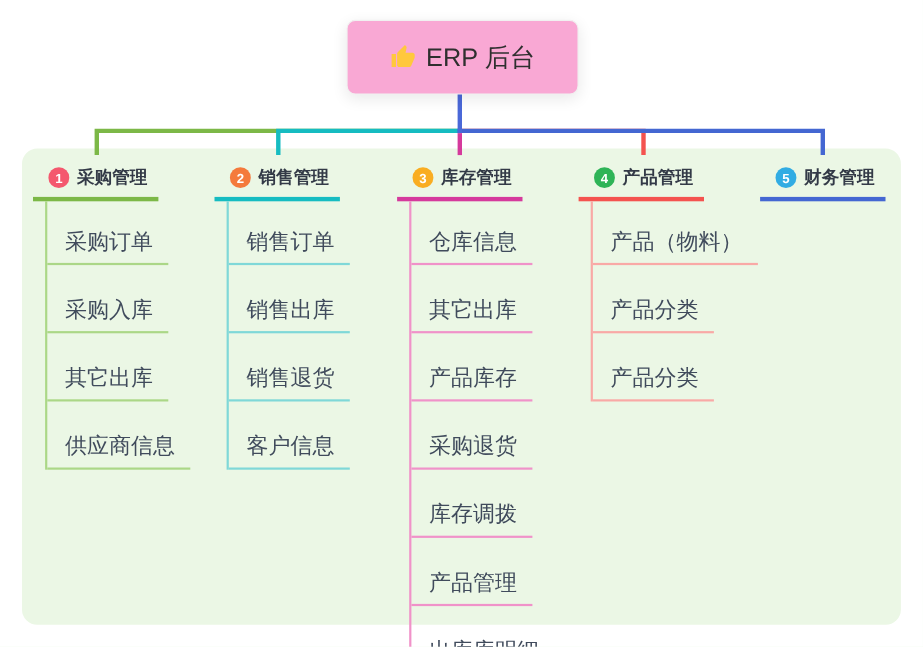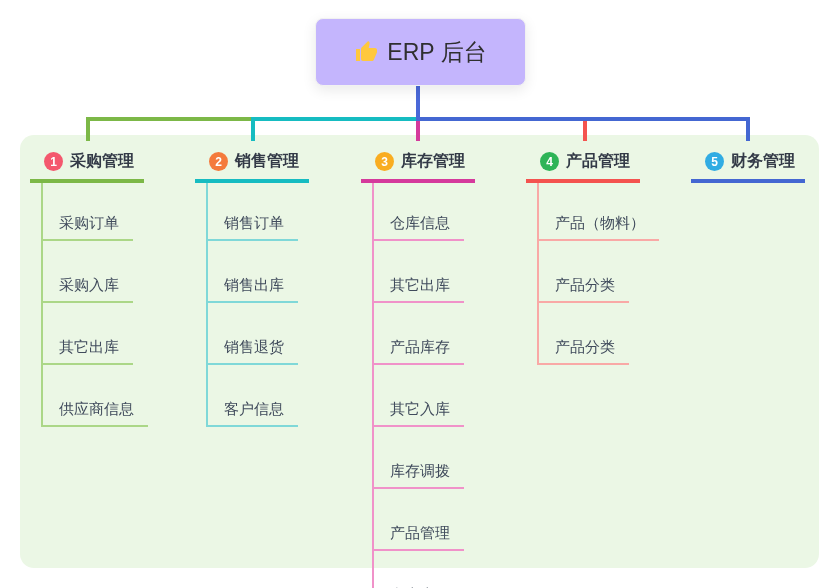--- a/index.html
+++ b/index.html
@@ -8,41 +8,41 @@
     font-family:"Liberation Sans","DejaVu Sans",sans-serif;overflow:hidden;
   }
   .canvas{position:absolute;inset:0;width:839px;height:588px;}
   .panel{
     position:absolute;left:20px;top:135px;width:799px;height:433px;
     background:#EBF7E5;border-radius:14px;
   }
   .connectors{position:absolute;left:0;top:0;width:839px;height:588px;pointer-events:none;}
   .root-card{
     position:absolute;left:315px;top:18px;width:209px;height:66px;
-    background:#c4b5fd;border:1px solid #f1f1f1;border-radius:8px;
+    background:#f9a8d4;border:1px solid #f1f1f1;border-radius:8px;
     box-shadow:0 4px 14px rgba(0,0,0,0.09);
     display:flex;align-items:center;justify-content:center;gap:9px;
     font-size:23px;color:#2f2f2f;font-weight:500;z-index:3;
   }
   .branch{position:absolute;top:149px;z-index:2;}
   .topic{
     display:flex;align-items:center;gap:7px;
     padding:2px 10px 7px 14px;border-bottom:4px solid;width:max-content;
     font-size:16px;font-weight:600;color:#333A47;cursor:default;
   }
   .badge{
     width:19px;height:19px;border-radius:50%;flex:0 0 19px;
     color:#fff;font-size:12px;font-weight:700;
     display:flex;align-items:center;justify-content:center;
   }
   .children{margin-left:11px;border-left:2px solid;width:max-content;}
   .child{
     height:54px;display:flex;align-items:flex-end;
     padding:0 14px 6px 16px;border-bottom:2px solid;width:max-content;
-    font-size:15px;color:#404B5C;
+    font-size:20px;color:#404B5C;
   }
   .child:first-child{height:50px;}
   
   .b1 .topic{border-color:#7CB847}.b1 .children,.b1 .child{border-color:#ABD787}.b1 .badge{background:#F4586E}
   .b2 .topic{border-color:#16BCC1}.b2 .children,.b2 .child{border-color:#7FD8D8}.b2 .badge{background:#F47A3C}
   .b3 .topic{border-color:#D53A9C}.b3 .children,.b3 .child{border-color:#F092C9}.b3 .badge{background:#F9AD21}
   .b4 .topic{border-color:#F4534F}.b4 .children,.b4 .child{border-color:#F9A9A6}.b4 .badge{background:#2EB457}
   .b5 .topic{border-color:#4467D2}.b5 .children,.b5 .child{border-color:#9FB2E6}.b5 .badge{background:#31ACE3}
   .thumb-icon{width:24px;height:24px;display:inline-block;}
 </style>
@@ -120,21 +120,21 @@
       <div class="child">
           <span>仓库信息</span>
         </div>
       <div class="child">
           <span>其它出库</span>
         </div>
       <div class="child">
           <span>产品库存</span>
         </div>
       <div class="child">
-          <span>其它入库</span>
+          <span>采购退货</span>
         </div>
       <div class="child">
           <span>库存调拨</span>
         </div>
       <div class="child">
           <span>产品管理</span>
         </div>
       <div class="child">
           <span>出库库明细</span>
         </div>

